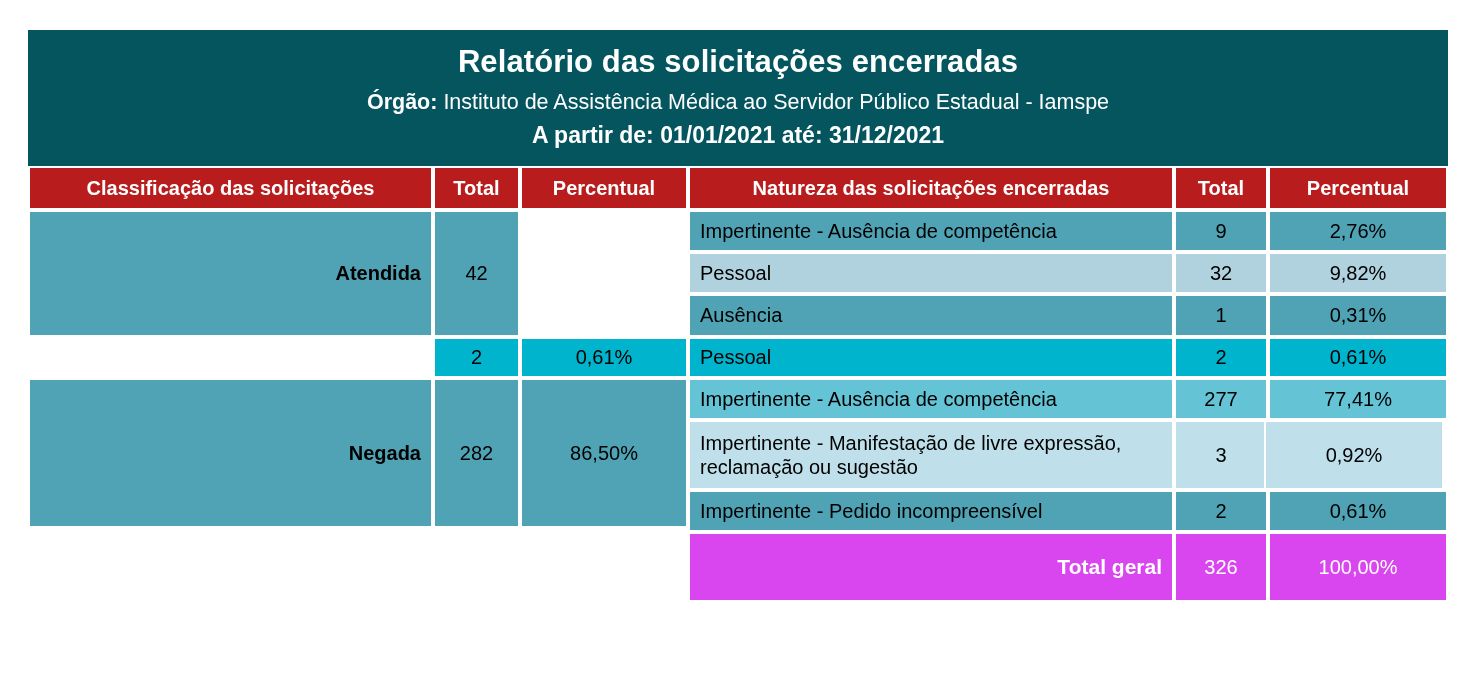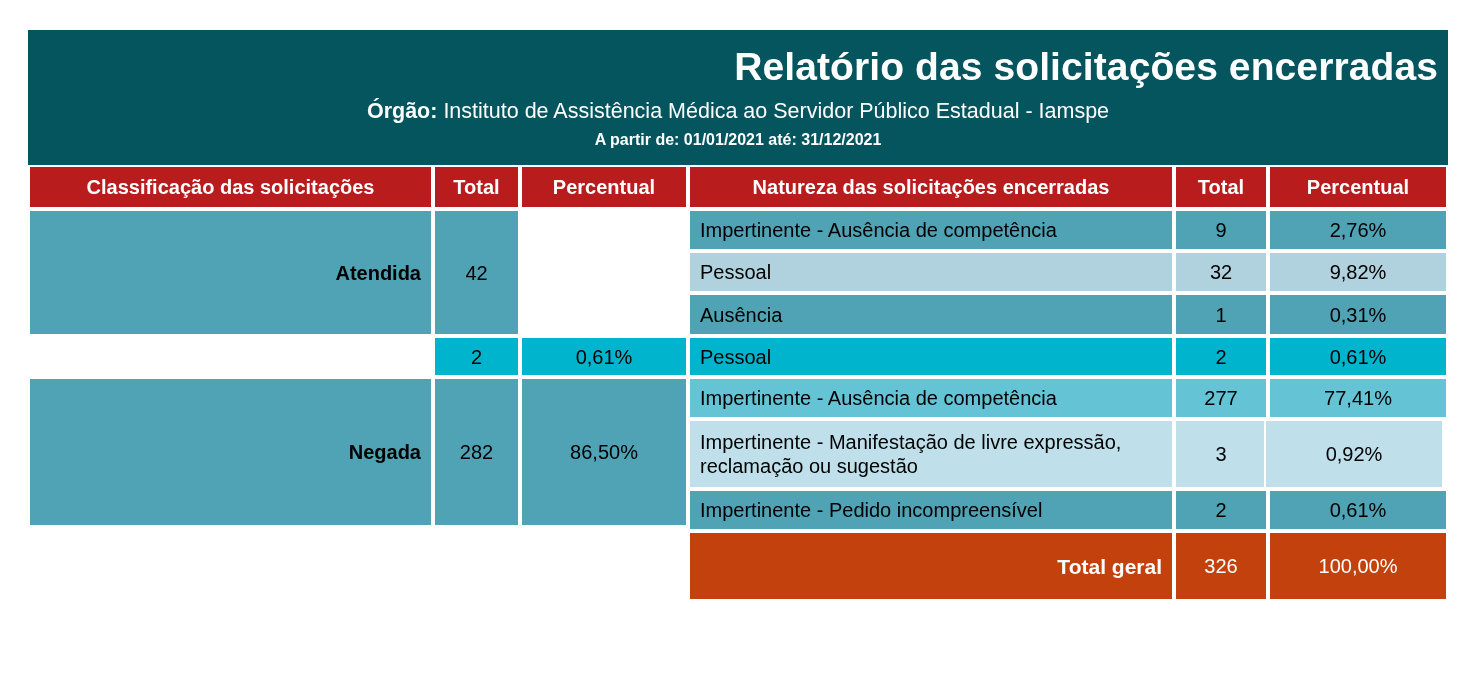--- a/index.html
+++ b/index.html
@@ -24,34 +24,33 @@
 
   
   .banner {
     background: #05555F;
     color: #ffffff;
     text-align: center;
     padding: 14px 10px 14px 10px;
     box-sizing: border-box;
   }
   .banner-title {
-    font-size: 39px;
+    font-size: 31px;
     font-weight: bold;
     line-height: 1.18;
     letter-spacing: 0.1px;
-    text-align: right;
   }
   .banner-sub {
     font-size: 21.5px;
     line-height: 1.42;
     margin-top: 6px;
   }
   .banner-sub b { font-weight: bold; }
   .banner-range {
-    font-size: 16px;
+    font-size: 23px;
     font-weight: bold;
     line-height: 1.42;
     margin-top: 2px;
   }
 
   
   .grid {
     position: relative;
     width: 1420px;
   }
@@ -71,21 +70,21 @@
   .cell.right  { justify-content: flex-end; text-align: right; }
   .cell.left   { justify-content: flex-start; text-align: left; }
 
   
   .c-head   { background: #b91c1c; color: #ffffff; font-weight: bold; font-size: 20px; }
   .c-teal   { background: #4FA3B4; }
   .c-light  { background: #B0D2DE; }
   .c-cyan   { background: #00B4CE; }
   .c-ltteal { background: #64C4D6; }
   .c-paleblue { background: #BFE0EB; }
-  .c-dark   { background: #c2410c; color: #ffffff; }
+  .c-dark   { background: #d946ef; color: #ffffff; }
 
   .bold { font-weight: bold; }
   .wrap { white-space: normal; }
 </style>
 </head>
 <body>
 
 <div id="report">
 
   <div class="banner">

